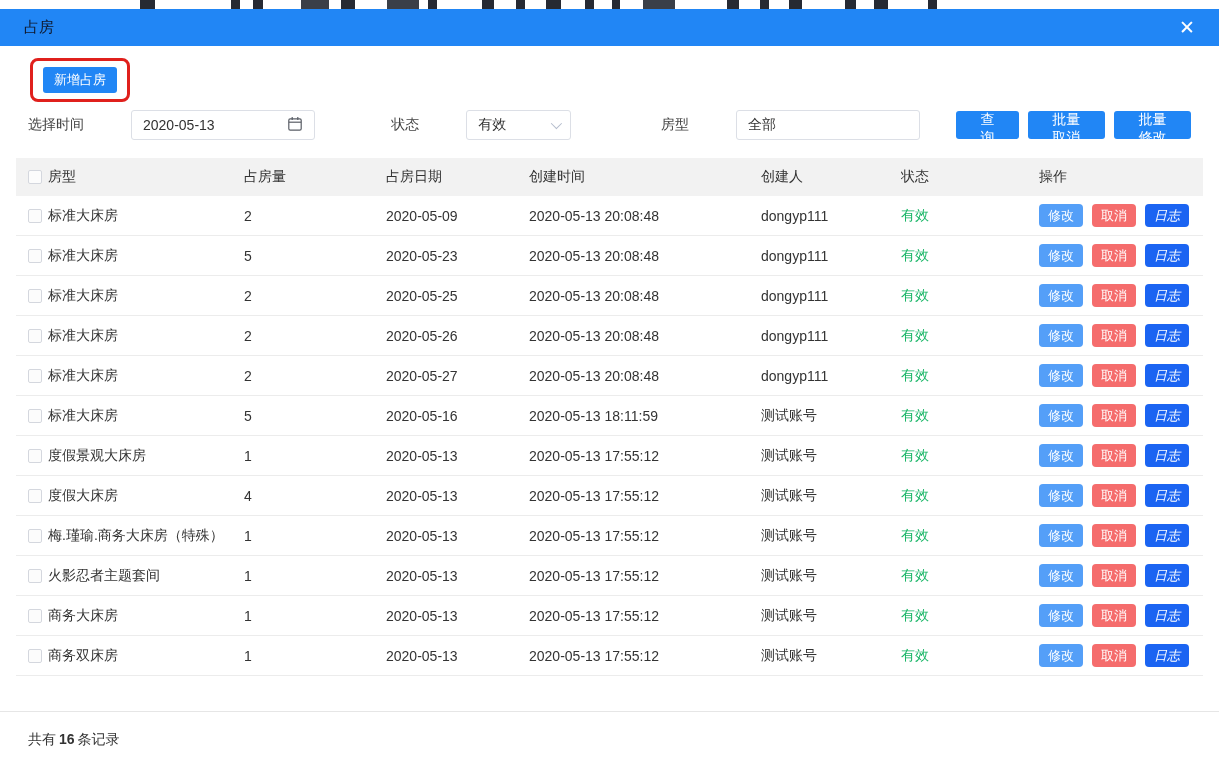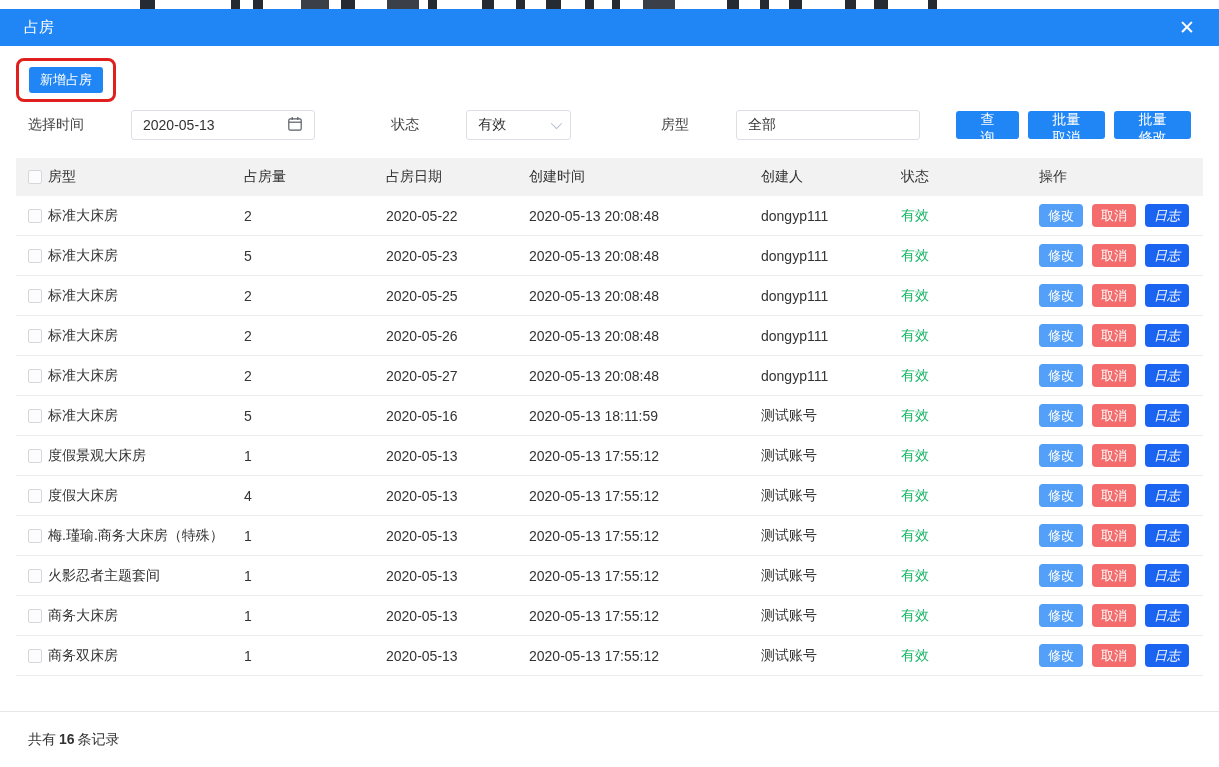--- a/index.html
+++ b/index.html
@@ -5,24 +5,24 @@
   * { margin:0; padding:0; box-sizing:border-box; }
   html,body { width:1219px; height:767px; }
   body { font-family:"Liberation Sans","DejaVu Sans",sans-serif; background:#fff; color:#333; }
   .screen { position:relative; width:1219px; height:767px; overflow:hidden; background:#fff; }
 
   
   .top-edge { position:relative; height:9px; background:#fff; }
   .top-edge i { position:absolute; top:0; height:9px; background:#262a33; }
 
   .modal-header { height:37px; background:#2186f5; display:flex; align-items:center; padding:0 24px; }
-  .modal-title { color:#ffffff; font-size:15px; }
+  .modal-title { color:#0f172a; font-size:15px; }
   .close { margin-left:auto; color:#fff; font-size:19px; line-height:1; cursor:pointer; }
 
-  .add-row { padding:12px 0 0 16px; }
+  .add-row { padding:12px 0 0 30px; }
   .annotation { display:inline-block; border:3px solid #e0201c; border-radius:8px; padding:6px 10px; }
   .btn { background:#2186f5; color:#fff; border:none; border-radius:3px; font-size:13px; height:26px; padding:0 11px; cursor:pointer; }
 
   .filters { display:flex; align-items:center; padding:8px 28px 0 28px; font-size:14px; color:#444;gap:36px; }
   .flabel { margin-right:11px; white-space:nowrap; }
   .gap1 { margin-left:40px; }
   .gap2 { margin-left:54px; }
   .field { height:30px; border:1px solid #dcdfe6; border-radius:3px; display:flex; align-items:center; padding:0 11px; font-size:14px; color:#333; background:#fff; }
   .date-field { width:230px; justify-content:space-between; }
   .select-field { width:128px; justify-content:space-between; }
@@ -135,21 +135,21 @@
       <div class="cell">状态</div>
       <div class="cell">操作</div>
     </div>
     <div id="table-body">
   <div class="trow">
     <label class="cell check">
             <input type="checkbox" style="">
           </label>
     <div class="cell">标准大床房</div>
     <div class="cell">2</div>
-    <div class="cell">2020-05-22</div>
+    <div class="cell">2020-05-09</div>
     <div class="cell">2020-05-13 20:08:48</div>
     <div class="cell">dongyp111</div>
     <div class="cell status-cell">有效</div>
     <div class="cell actions">
       <button class="rbtn modify">修改</button>
       <button class="rbtn cancel">取消</button>
       <button class="rbtn log">日志</button>
     </div>
   </div>
 

